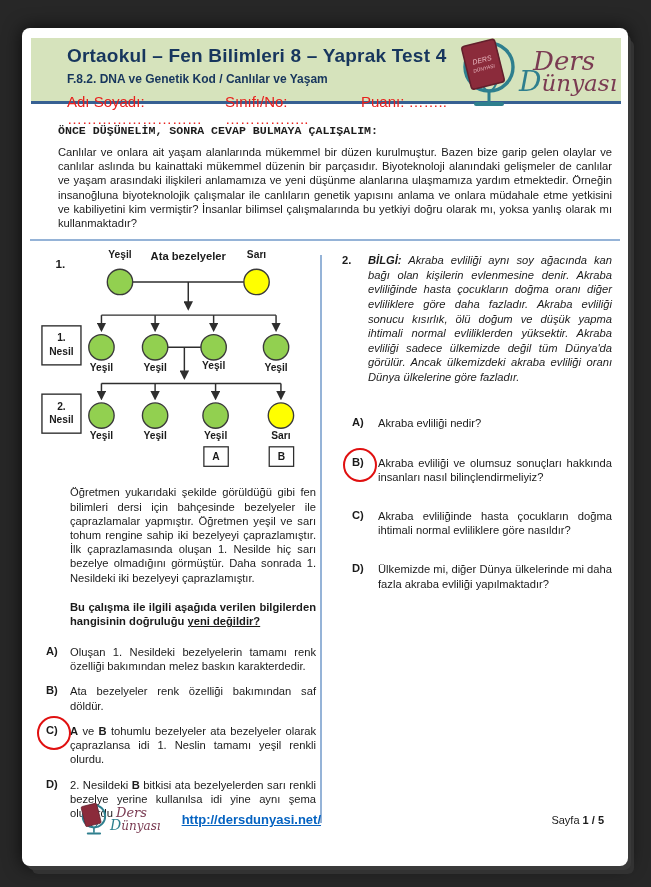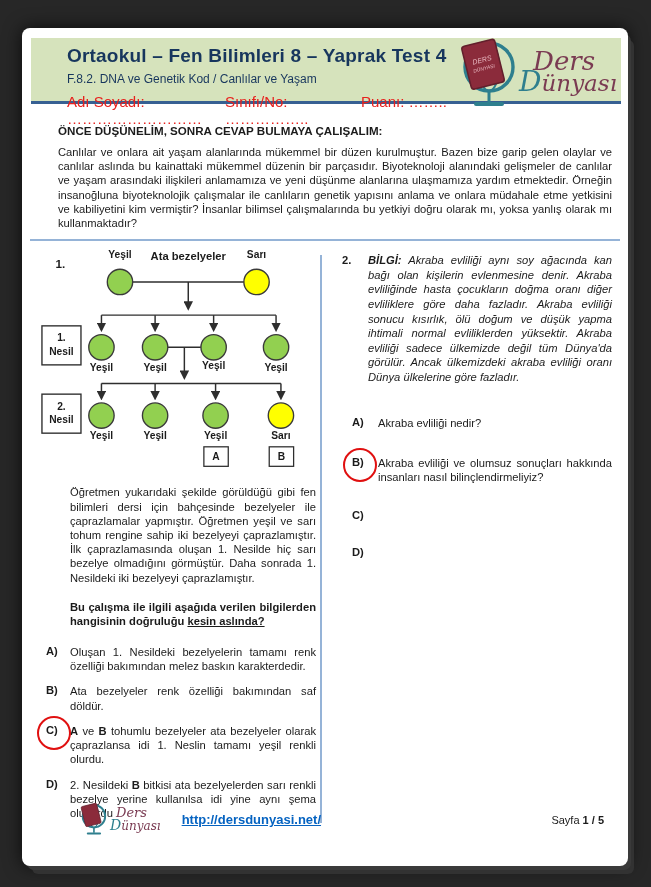--- a/index.html
+++ b/index.html
@@ -12,32 +12,32 @@
     background:#ffffff;border-radius:8px;
     box-shadow:4px 5px 0 -1px #3a3a3a, 8px 10px 0 -2px #323232, 0 0 18px rgba(0,0,0,.75);
   }
   
   .header{
     position:absolute;left:9px;top:10px;right:7px;height:66px;
     background:#D6E3BC;border-bottom:3px solid #376092;
     padding:7px 0 0 36px;box-sizing:border-box;
   }
   .title{font-size:19px;font-weight:bold;color:#17365D;letter-spacing:.2px;}
-  .subtitle{font-size:12px;font-weight:normal;color:#17365D;margin-top:5px;}
+  .subtitle{font-size:12px;font-weight:bold;color:#17365D;margin-top:5px;}
   .fields{display:flex;font-size:15px;color:#E8211D;margin-top:7px;}
   .f-name{width:158px;}
   .f-class{width:136px;}
   .logo{position:absolute;right:4px;top:-2px;display:flex;align-items:flex-start;}
   .logo-script{font-family:"DejaVu Serif", serif;font-style:italic;color:#7A3B52;line-height:1;margin-top:12px;}
   .logo-script .l1{font-size:26px;margin-left:14px;}
   .logo-script .l2{font-size:23px;margin-top:-6px;}
   .logo-script .teal{color:#2E7F8E;font-size:28px;}
   
   .content{position:absolute;top:88px;left:0;right:0;bottom:0;font-size:11.2px;}
-  .heading{margin:8px 16px 0 36px;font-weight:bold;font-size:11.6px;}
+  .heading{margin:8px 16px 0 36px;font-weight:bold;font-size:11.6px;font-family:Liberation Mono, monospace;}
   .intro-par{margin:8px 16px 0 36px;text-align:justify;line-height:1.27;}
   .hr-blue{height:2px;background:#95B3D7;margin:9px 8px 0 8px;}
   
   .cols{display:flex;margin:0 8px 0 10px;}
   .col-l{width:288px;box-sizing:border-box;padding:2px 4px 0 8px;flex:none;}
   .divider{width:2px;background:#95B3D7;margin-top:14px;height:568px;flex:none;}
   .col-r{flex:1;box-sizing:border-box;padding:12px 8px 0 20px;}
   
   .diagram{display:block;margin-top:2px;}
   .d-txt{font-family:"Liberation Sans", sans-serif;font-size:10.5px;font-weight:bold;fill:#1b1b1b;}
@@ -169,21 +169,21 @@
           <text class="d-txt" x="180" y="197" text-anchor="middle">Yeşil</text>
           <text class="d-txt" x="247" y="197" text-anchor="middle">Sarı</text>
 
           <rect x="168" y="205" width="25" height="20" fill="#fff" stroke="#2e2e2e" stroke-width="1.3"></rect>
           <text class="d-txt" x="180.5" y="219" text-anchor="middle">A</text>
           <rect x="235" y="205" width="25" height="20" fill="#fff" stroke="#2e2e2e" stroke-width="1.3"></rect>
           <text class="d-txt" x="247.5" y="219" text-anchor="middle">B</text>
         </svg>
 
         <div class="q1-par">Öğretmen yukarıdaki şekilde görüldüğü gibi fen bilimleri dersi için bahçesinde bezelyeler ile çaprazlamalar yapmıştır. Öğretmen yeşil ve sarı tohum rengine sahip iki bezelyeyi çaprazlamıştır. İlk çaprazlamasında oluşan 1. Nesilde hiç sarı bezelye olmadığını görmüştür. Daha sonrada 1. Nesildeki iki bezelyeyi çaprazlamıştır.</div>
-        <div class="q-question"><span>Bu çalışma ile ilgili aşağıda verilen bilgilerden hangisinin doğruluğu </span><span style="text-decoration: underline;">kesin aslında?</span></div>
+        <div class="q-question"><span>Bu çalışma ile ilgili aşağıda verilen bilgilerden hangisinin doğruluğu </span><span style="text-decoration: underline;">yeni değildir?</span></div>
 
         <div class="opts">
           <div class="opt">
             <span class="opt-letter">A)</span>
             <span class="opt-text"><span>Oluşan 1. Nesildeki bezelyelerin tamamı renk özelliği bakımından melez baskın karakterdedir.</span></span>
           </div>
           <div class="opt">
             <span class="opt-letter">B)</span>
             <span class="opt-text"><span>Ata bezelyeler renk özelliği bakımından saf döldür.</span></span>
           </div>
@@ -210,23 +210,25 @@
           <div class="opt">
             <span class="opt-letter">A)</span>
             <span class="opt-text"><span>Akraba evliliği nedir?</span></span>
           </div>
           <div class="opt">
             <span class="opt-letter circled">B)</span>
             <span class="opt-text"><span>Akraba evliliği ve olumsuz sonuçları hakkında insanları nasıl bilinçlendirmeliyiz?</span></span>
           </div>
           <div class="opt">
             <span class="opt-letter">C)</span>
+            <span class="opt-text"><span>Akraba evliliğinde hasta çocukların doğma ihtimali normal evliliklere göre nasıldır?</span></span>
           </div>
           <div class="opt">
             <span class="opt-letter">D)</span>
+            <span class="opt-text"><span>Ülkemizde mi, diğer Dünya ülkelerinde mi daha fazla akraba evliliği yapılmaktadır?</span></span>
           </div>
         </div>
       </div>
     </div>
 
     <div class="footer">
       <div class="f-logo">
         <svg width="30" height="37" viewBox="0 0 64 76">
           <circle cx="34" cy="31" r="24" fill="none" stroke="#2E7F8E" stroke-width="4"></circle>
           <ellipse cx="34" cy="31" rx="10" ry="24" fill="none" stroke="#2E7F8E" stroke-width="2.5"></ellipse>

